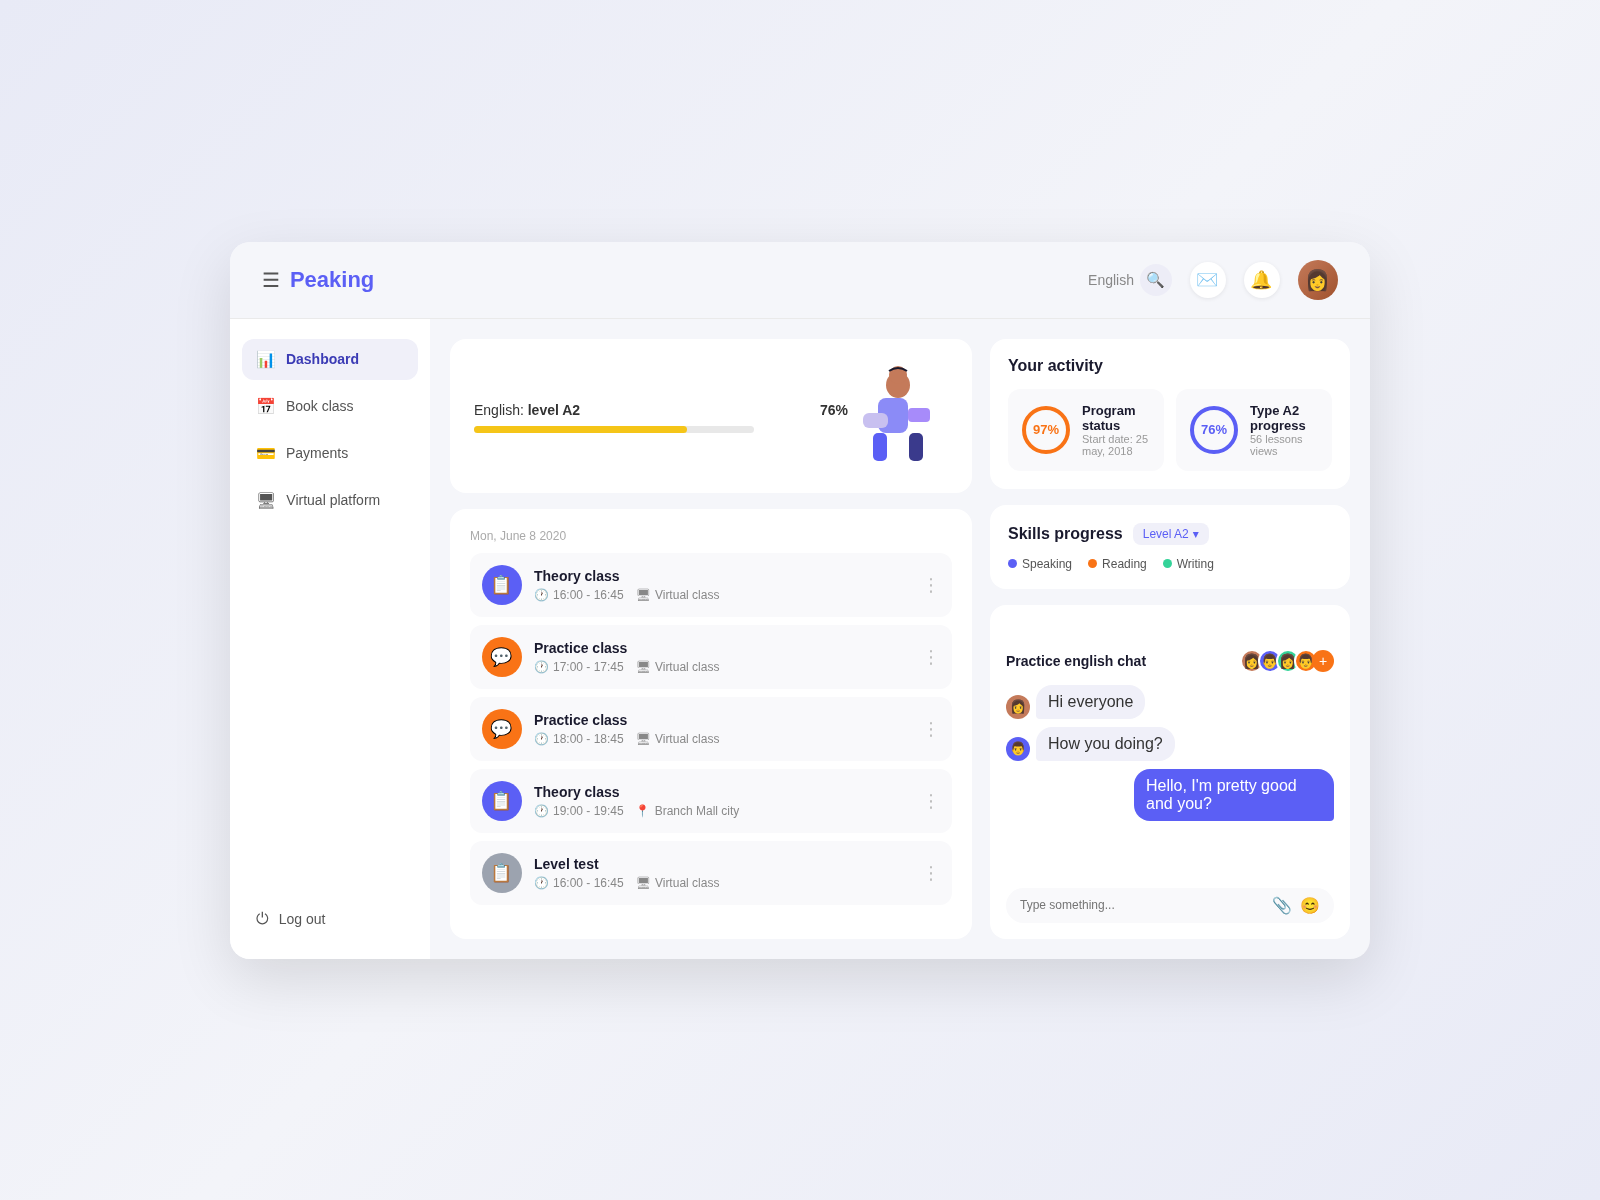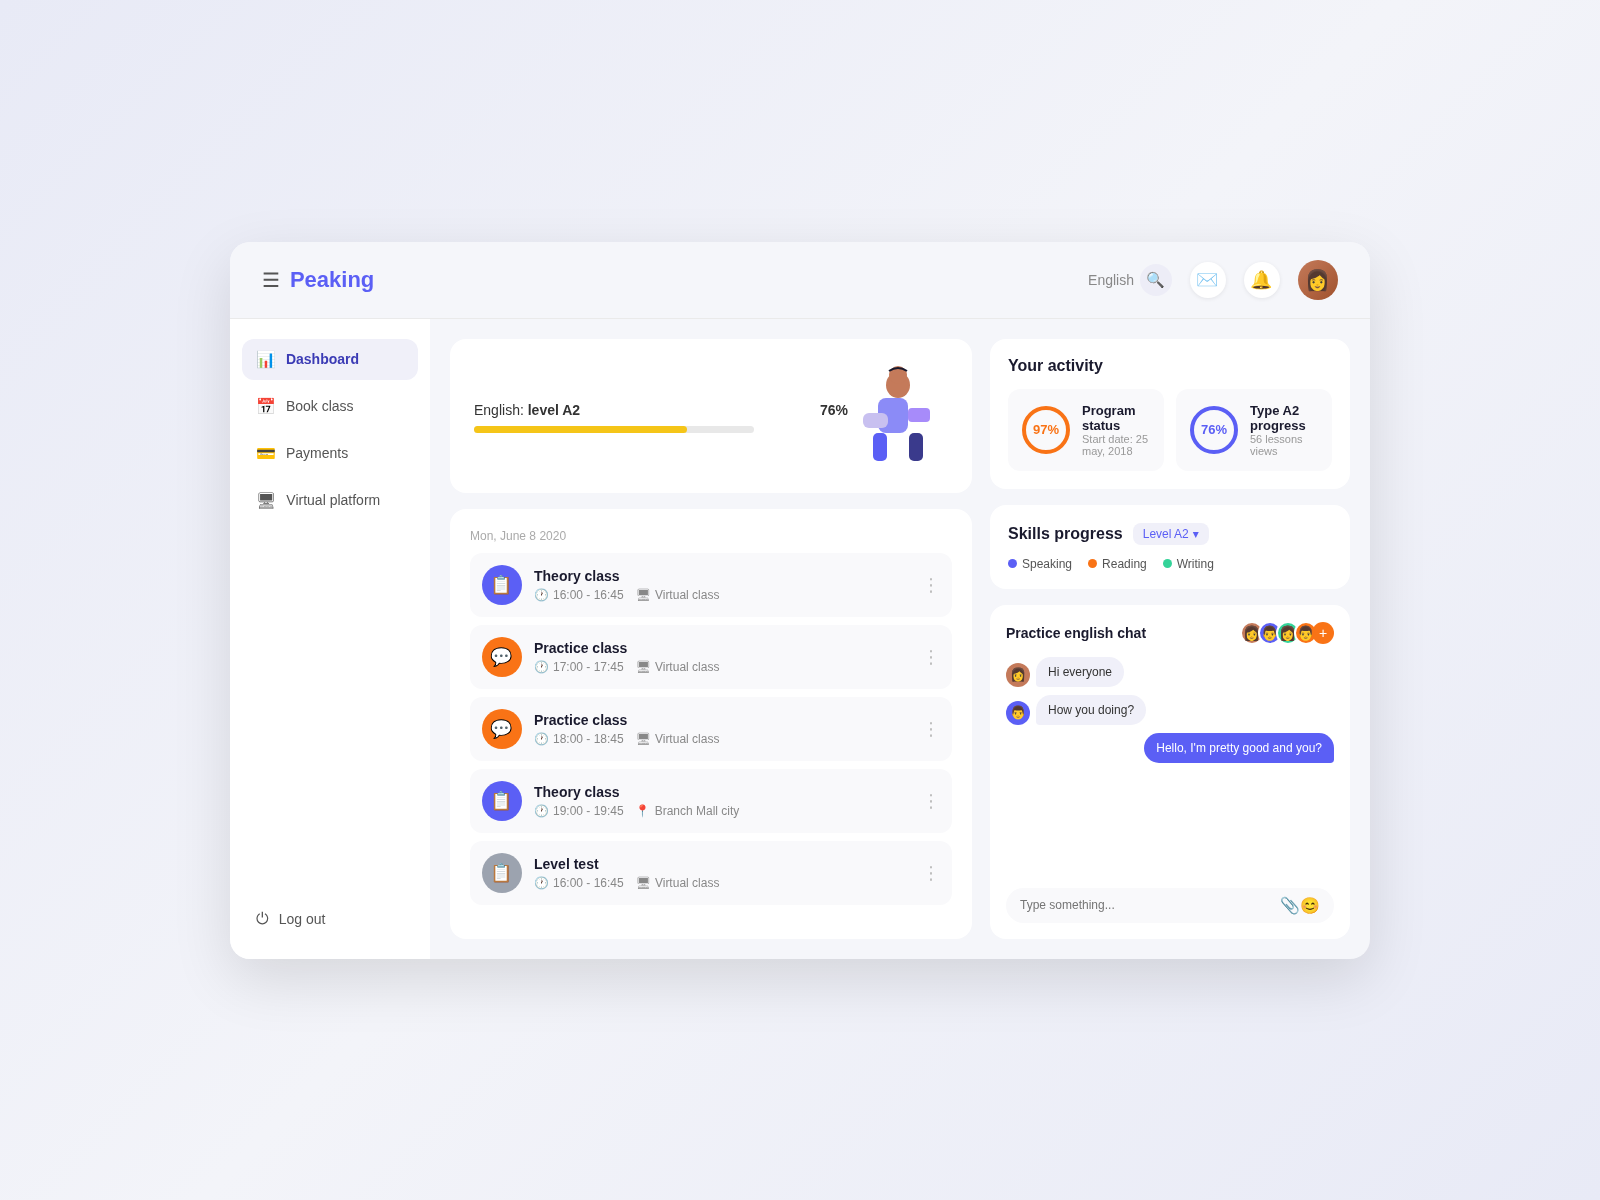--- a/index.html
+++ b/index.html
@@ -297,20 +297,21 @@
       padding: 16px;
       flex: 1;
       display: flex;
       flex-direction: column;
     }
     .chat-header {
       display: flex;
       align-items: center;
       justify-content: space-between;
       margin-bottom: 12px;
+      margin-top: 28px;
     }
     .chat-avatars {
       display: flex;
       align-items: center;
     }
     .chat-av {
       width: 24px; height: 24px;
       border-radius: 50%;
       border: 2px solid #fff;
       margin-left: -6px;
@@ -327,32 +328,33 @@
       display: flex; align-items: center; justify-content: center;
       margin-left: -6px;
       cursor: pointer;
     }
     .chat-messages { flex: 1; display: flex; flex-direction: column; gap: 8px; margin-bottom: 10px; }
     .msg-row { display: flex; align-items: flex-end; gap: 6px; }
     .msg-av { width: 24px; height: 24px; border-radius: 50%; font-size: 13px; display: flex; align-items: center; justify-content: center; flex-shrink: 0; }
     .msg-bubble {
       padding: 8px 12px;
       border-radius: 16px;
-      font-size: 12px;
+      font-size: 16px;
       max-width: 200px;
     }
     .msg-bubble.received { background: #f0f0f9; color: #333; border-bottom-left-radius: 4px; }
     .msg-bubble.sent { background: #5b5ff5; color: #fff; border-bottom-right-radius: 4px; margin-left: auto; }
     .msg-row.sent-row { justify-content: flex-end; }
     .chat-input-row {
       display: flex;
       align-items: center;
       background: #f9f9fb;
       border-radius: 20px;
       padding: 8px 14px;
+      gap: 8px;
     }
     .chat-input {
       flex: 1;
       border: none;
       background: transparent;
       font-size: 12px;
       color: #aaa;
       outline: none;
     }
     .chat-input-icon { color: #bbb; font-size: 16px; cursor: pointer; }

